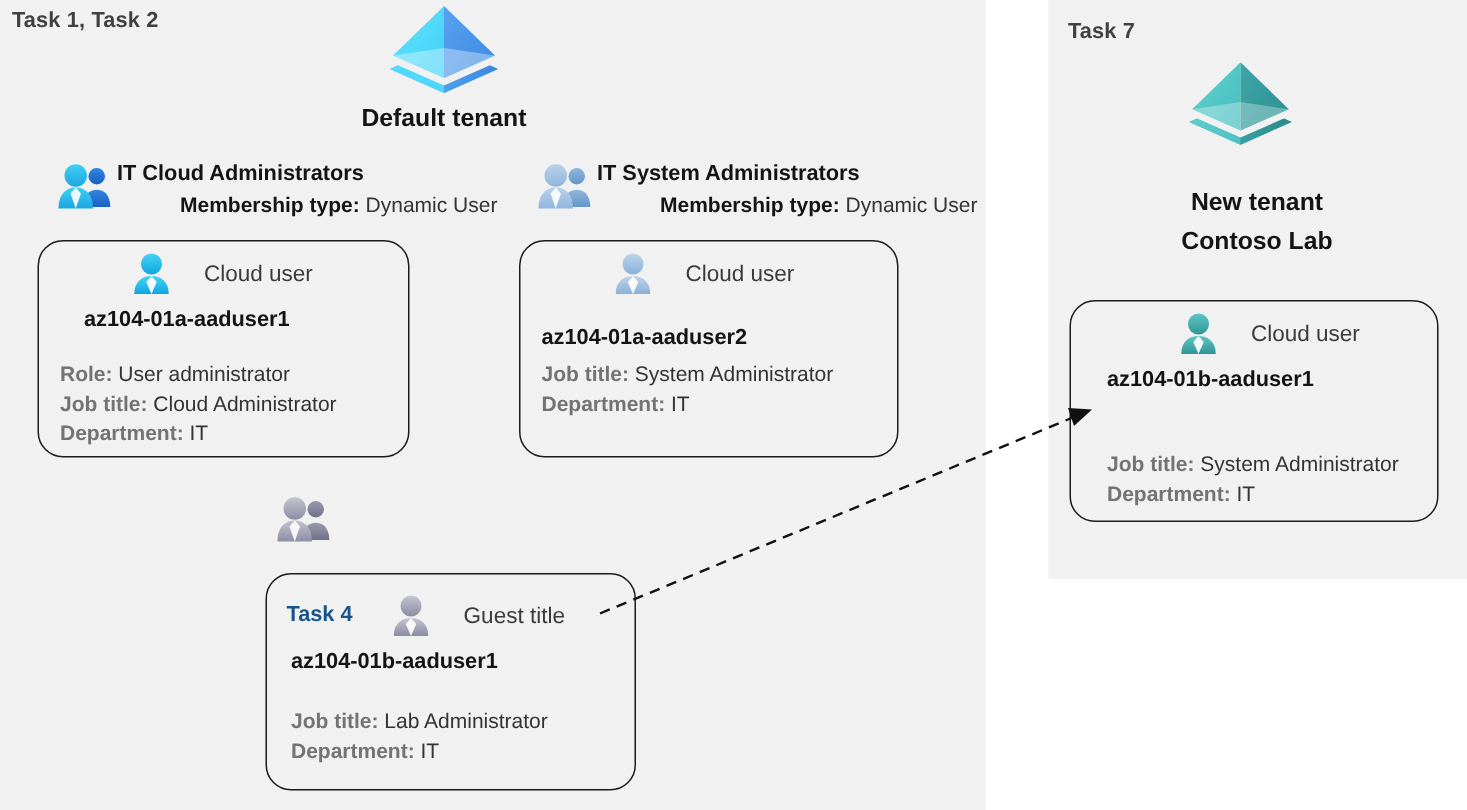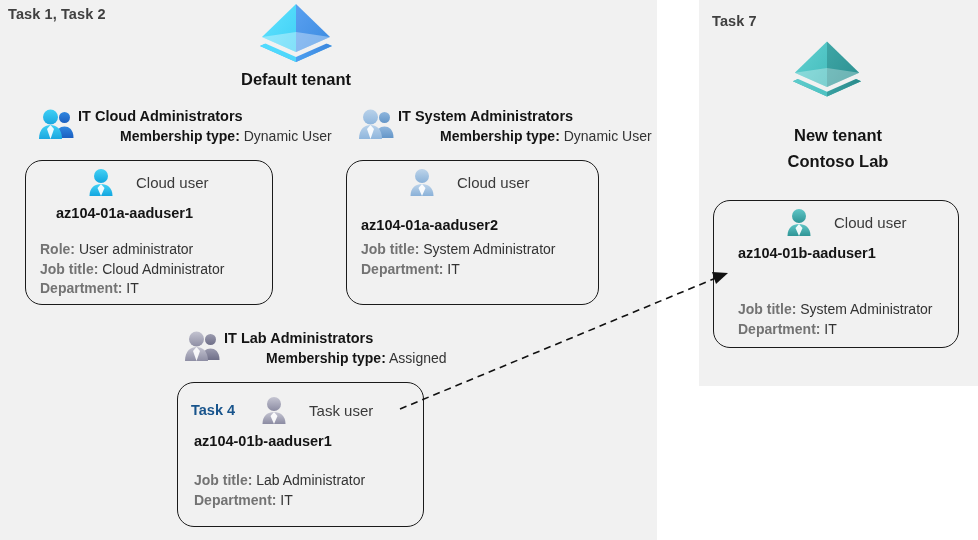--- a/index.html
+++ b/index.html
@@ -259,42 +259,38 @@
             <stop offset="100%" stop-color="#6f6f88"></stop>
         </linearGradient>
       </defs>
       <circle cx="26.5" cy="9.5" r="5.5" fill="url(#ggB)"></circle>
       <path d="M17.5 30 C17.5 21.5 22 18.5 26.5 18.5 C31 18.5 35.5 21.5 35.5 30 Z" fill="url(#ggB)"></path>
       <circle cx="12.5" cy="9" r="7.5" fill="url(#ggF)"></circle>
       <path d="M1 31 C1 20.5 7 17 12.5 17 C18 17 24 20.5 24 31 Z" fill="url(#ggF)"></path>
       <path d="M12.5 17 L9 21 L12.5 31 L16 21 Z" fill="#ffffff" opacity="0.9"></path>
     </svg>
   </div>
-  <div class="group-head" style="left:224px; top:328px;">
-    <div class="group-name">IT Lab Administrators</div>
-    <div class="group-member"><b>Membership type:</b> <span>Assigned</span></div>
-  </div>
 
   <div class="card" style="left:177px; top:382px; width:247px; height:145px;">
     <div class="card-head" style="left:13px; top:13px;">
       <span class="task-inline">Task 4</span>
       <span>
         <svg width="26" height="28" viewBox="0 0 26 28">
           <defs>
               <linearGradient id="ucG" x1="0" y1="0" x2="0" y2="1">
             <stop offset="0%" stop-color="#c5c5d2"></stop>
                 <stop offset="100%" stop-color="#8b8ba2"></stop>
           </linearGradient>
             </defs>
           <circle cx="13" cy="8" r="7" fill="url(#ucG)"></circle>
           <path d="M1.5 28 C1.5 19.5 7 16 13 16 C19 16 24.5 19.5 24.5 28 Z" fill="url(#ucG)"></path>
           <path d="M13 16 L9.5 20 L13 28 L16.5 20 Z" fill="#ffffff" opacity="0.92"></path>
         </svg>
       </span>
-      <span class="role-text">Task user</span>
+      <span class="role-text">Guest title</span>
     </div>
     <div class="card-uname" style="left:16px; top:50px;">az104-01b-aaduser1</div>
     <div class="card-attrs" style="left:16px; top:88px;">
       <div><b>Job title:</b> <span>Lab Administrator</span></div>
       <div><b>Department:</b> <span>IT</span></div>
     </div>
   </div>
 
   <div class="task-label" style="left:712px; top:13px;">Task 7</div>
 

